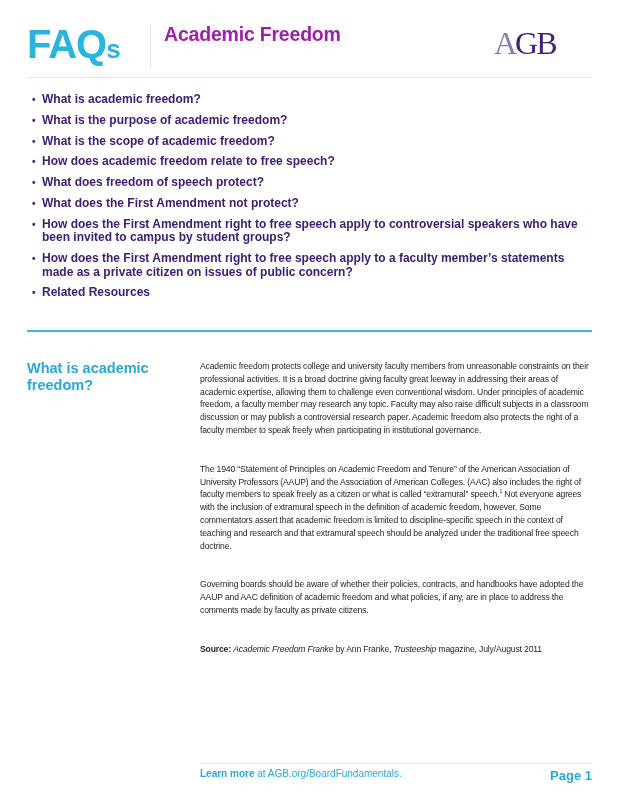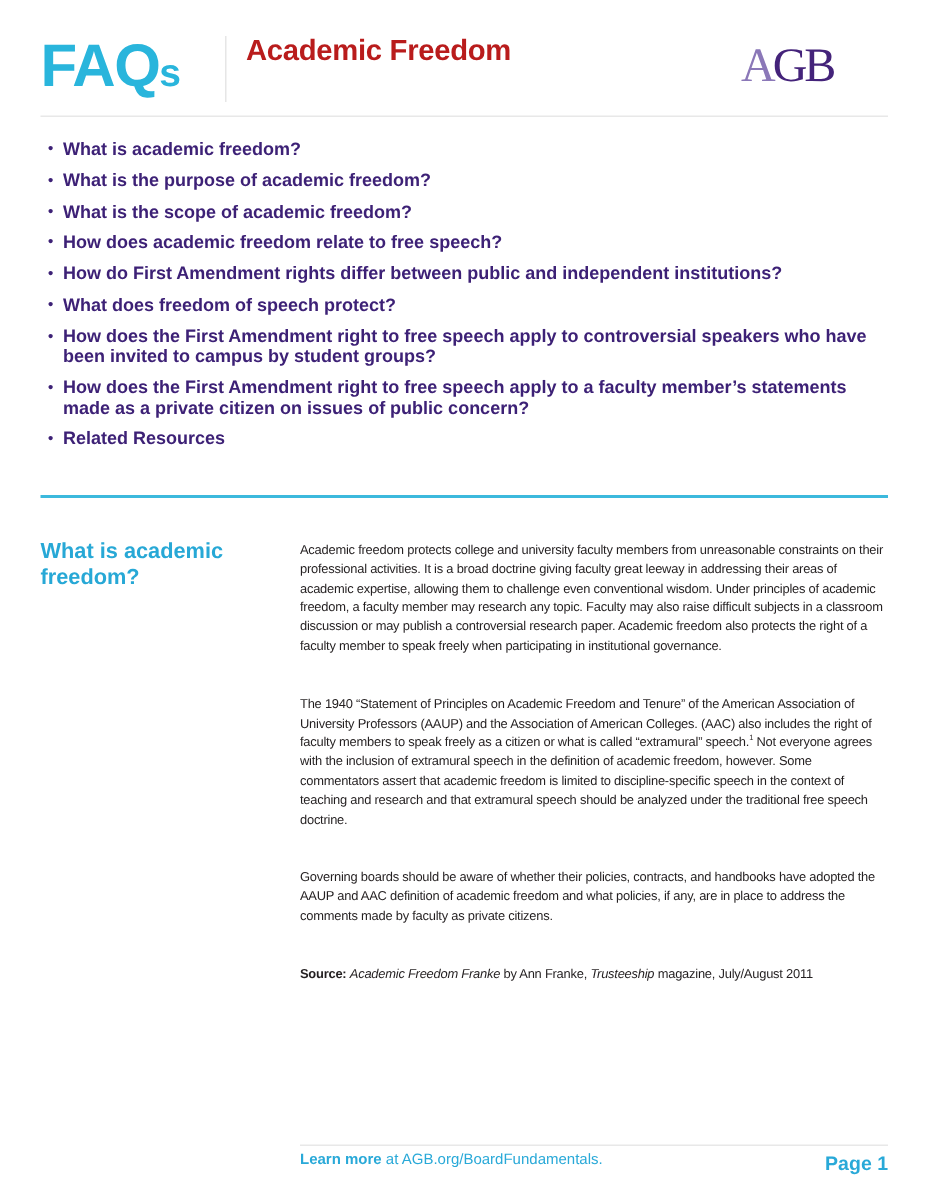--- a/index.html
+++ b/index.html
@@ -4,21 +4,21 @@
   <style>
     * { box-sizing: border-box; margin: 0; padding: 0; }
     html, body { width: 618px; height: 800px; background: #ffffff; overflow: hidden; }
     body { position: relative; font-family: "Liberation Sans", sans-serif; color: #231f20; }
 
     .header { position: absolute; left: 0; top: 0; width: 618px; height: 78px; border-radius: 17px; }
     .faqs-logo { position: absolute; left: 27px; top: 24px; font-family: "Liberation Sans", sans-serif; font-weight: bold; color: #29b5dc; letter-spacing: -1px; white-space: nowrap; }
     .faqs-logo .big { font-size: 40px; line-height: 40px; }
     .faqs-logo .small { font-size: 26px; line-height: 26px; }
     .header-divider { position: absolute; left: 150px; top: 24px; width: 1px; height: 44px; background: #e6e6e6; }
-    .header-title { position: absolute; left: 164px; top: 24px; font-weight: bold; font-size: 19.5px; line-height: 21px; color: #b91c1c; letter-spacing: -0.2px; }
+    .header-title { position: absolute; left: 164px; top: 24px; font-weight: bold; font-size: 19.5px; line-height: 21px; color: #a21caf; letter-spacing: -0.2px; }
     .agb-logo { position: absolute; left: 494px; top: 22px; font-family: "Liberation Serif", serif; font-size: 32px; line-height: 42px; letter-spacing: -2px; white-space: nowrap; }
     .agb-logo .a { color: #8b78b8; }
     .agb-logo .gb { color: #44237a; }
     .header-rule { position: absolute; left: 27px; top: 77px; width: 565px; height: 1px; background: #e8e8e8; }
 
     .toc { position: absolute; left: 32px; top: 93px; width: 560px; list-style: none; }
     .toc li { position: relative; padding-left: 10px; font-weight: bold; font-size: 12px; line-height: 13.5px; color: #3d2176; margin-bottom: 7.3px; }
     .toc li::before { content: "•"; position: absolute; left: 0; top: 0; color: #3d2176; font-size: 10px; }
     .toc a { color: #3d2176; text-decoration: none; }
 
@@ -50,22 +50,22 @@
   </div>
   <div class="agb-logo"><span class="a">A</span><span class="gb">GB</span></div>
   <div class="header-rule"></div>
 </div>
 
 <ul class="toc">
   <li><a href="#">What is academic freedom?</a></li>
   <li><a href="#">What is the purpose of academic freedom?</a></li>
   <li><a href="#">What is the scope of academic freedom?</a></li>
   <li><a href="#">How does academic freedom relate to free speech?</a></li>
-  <li><a href="#">How do First Amendment rights differ between public and independent institutions?</a></li>
   <li><a href="#">What does freedom of speech protect?</a></li>
+  <li><a href="#">What does the First Amendment not protect?</a></li>
   <li><a href="#">How does the First Amendment right to free speech apply to controversial speakers who have been invited to campus by student groups?</a></li>
   <li><a href="#">How does the First Amendment right to free speech apply to a faculty member’s statements made as a private citizen on issues of public concern?</a></li>
   <li><a href="#">Related Resources</a></li>
 </ul>
 
 <div class="section-rule"></div>
 
 <h2 class="section-heading">What is academic freedom?</h2>
 
 <div class="body-col">

